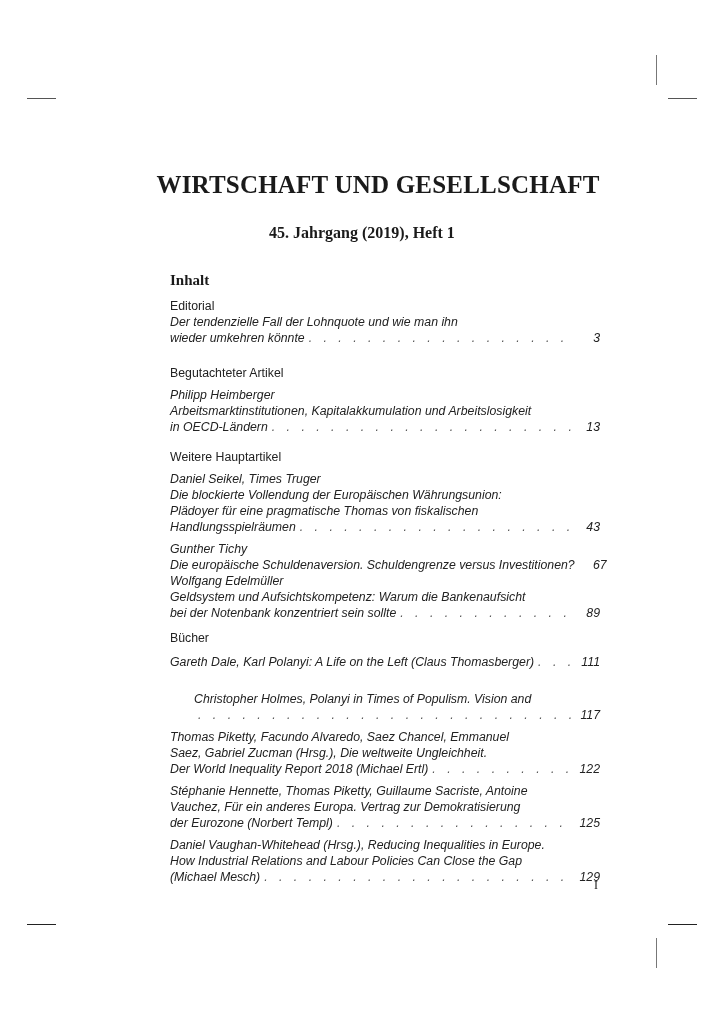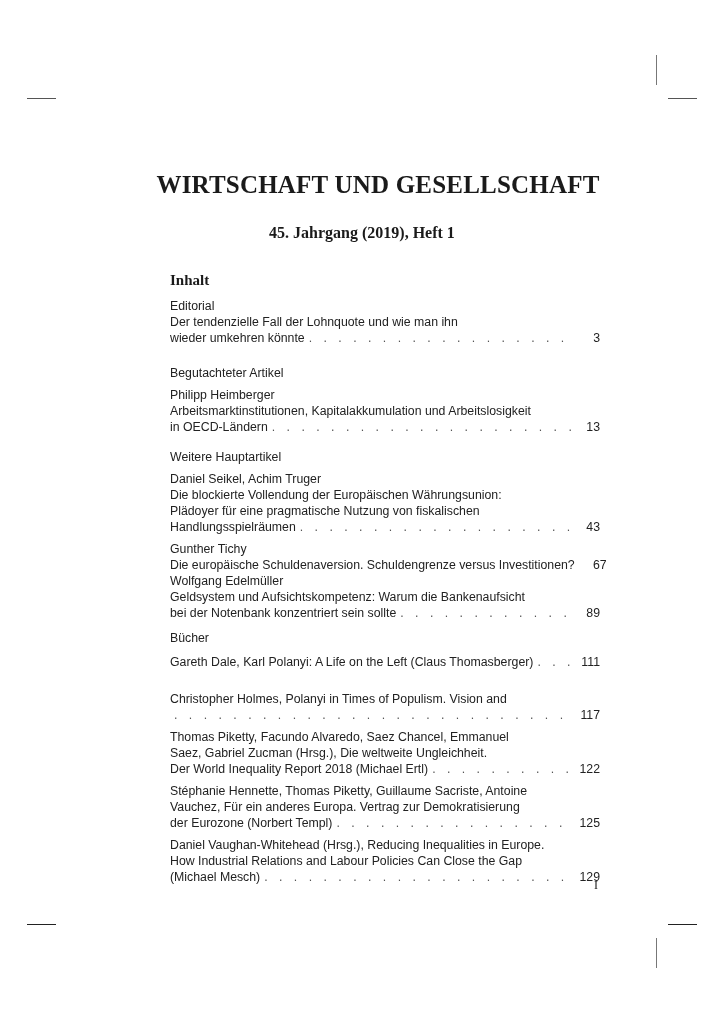--- a/index.html
+++ b/index.html
@@ -6,21 +6,21 @@
   body { width:724px; height:1024px; position:relative; overflow:hidden; color:#1a1a1a; }
   .mark { position:absolute; background:#555; }
   .mh { height:1px; width:29px; }
   .mv { width:1px; height:30px; background:#777; }
   .title { position:absolute; left:0; width:724px; top:171px; text-align:center;
     font-family:"Liberation Serif", serif; font-weight:bold; font-size:25px; letter-spacing:0.2px; color:#1a1a1a;padding-left:16px; }
   .subtitle { position:absolute; left:0; width:724px; top:224px; text-align:center;
     font-family:"Liberation Serif", serif; font-weight:bold; font-size:16px; color:#1a1a1a; }
   .inhalt { position:absolute; left:170px; top:272px; font-family:"Liberation Serif", serif; font-weight:bold; font-size:15px; }
   .toc { position:absolute; left:170px; width:430px; font-family:"Liberation Sans", sans-serif; font-size:12.3px; line-height:16px; color:#222; }
-  .entry { position:relative; }
+  .entry { position:relative;font-style:italic; }
   .line { white-space:nowrap; }
   .lastline { display:flex; align-items:baseline; white-space:nowrap; }
   .lastline .txt { flex:0 0 auto; }
   .lastline .dots { flex:1 1 auto; overflow:hidden; letter-spacing:4px; color:#555; padding-left:4px; }
   .lastline .pg { flex:0 0 auto; text-align:right; min-width:24px; padding-left:4px; }
   .pagenum { position:absolute; left:594px; top:878px; font-family:"Liberation Serif", serif; font-size:12px; }
 </style>
 </head>
 <body>
 
@@ -56,23 +56,23 @@
         <span class="txt">in OECD-Ländern</span>
         <span class="dots">. . . . . . . . . . . . . . . . . . . . . . . . . . . . . . . . . . . . . . . . . . . . . . . . . . . . . . . . . . . . . . . . . . . . .</span>
         <span class="pg">13</span>
       </div>
   </div>
 </div>
 
 <div class="toc" style="top:449px;">
   <div class="line" style="margin-bottom:6px;">Weitere Hauptartikel</div>
   <div class="entry" style="margin-bottom:6px;">
-    <div class="line">Daniel Seikel, Achim Truger</div>
+    <div class="line">Daniel Seikel, Times Truger</div>
     <div class="line">Die blockierte Vollendung der Europäischen Währungsunion:</div>
-    <div class="line">Plädoyer für eine pragmatische Nutzung von fiskalischen</div>
+    <div class="line">Plädoyer für eine pragmatische Thomas von fiskalischen</div>
     <div class="lastline">
         <span class="txt">Handlungsspielräumen</span>
         <span class="dots">. . . . . . . . . . . . . . . . . . . . . . . . . . . . . . . . . . . . . . . . . . . . . . . . . . . . . . . . . . . . . . . . . . . . .</span>
         <span class="pg">43</span>
       </div>
   </div>
   <div class="entry" style="">
     <div class="line">Gunther Tichy</div>
     <div class="lastline">
         <span class="txt">Die europäische Schuldenaversion. Schuldengrenze versus Investitionen?</span>
@@ -93,21 +93,21 @@
 
 <div class="toc" style="top:630px;">
   <div class="line" style="margin-bottom:8px;">Bücher</div>
   <div class="entry" style="margin-bottom:21px;">
     <div class="lastline">
         <span class="txt">Gareth Dale, Karl Polanyi: A Life on the Left (Claus Thomasberger)</span>
         <span class="dots">. . . . . . . . . . . . . . . . . . . . . . . . . . . . . . . . . . . . . . . . . . . . . . . . . . . . . . . . . . . . . . . . . . . . .</span>
         <span class="pg">111</span>
       </div>
   </div>
-  <div class="entry" style="margin-bottom:6px;">
+  <div class="entry" style="margin-bottom:6px;margin-left:24px;">
     <div class="line">Christopher Holmes, Polanyi in Times of Populism. Vision and</div>
     <div class="lastline">
         <span class="dots">. . . . . . . . . . . . . . . . . . . . . . . . . . . . . . . . . . . . . . . . . . . . . . . . . . . . . . . . . . . . . . . . . . . . .</span>
         <span class="pg">117</span>
       </div>
   </div>
   <div class="entry" style="margin-bottom:6px;">
     <div class="line">Thomas Piketty, Facundo Alvaredo, Saez Chancel, Emmanuel</div>
     <div class="line">Saez, Gabriel Zucman (Hrsg.), Die weltweite Ungleichheit.</div>
     <div class="lastline">

